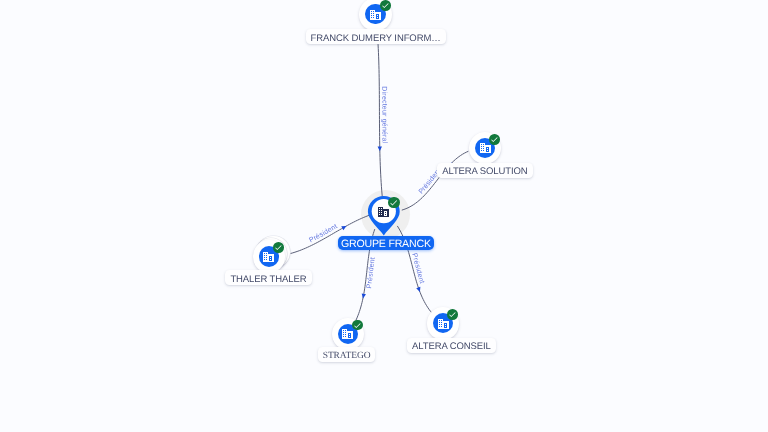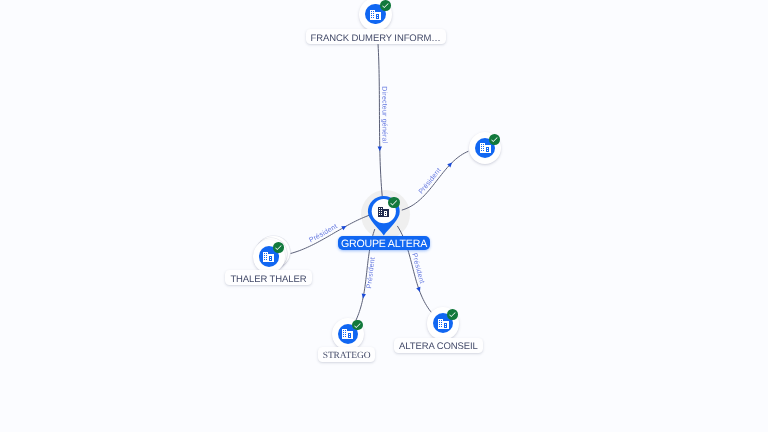--- a/index.html
+++ b/index.html
@@ -230,18 +230,19 @@
         </div>
         <div class="badge" style="left:447.35px;top:309.2px;width:10.7px;height:10.7px;">
           <svg width="8.667" height="8.667" viewBox="0 0 24 24">
             <path fill="#ffffff" d="M9.0 16.6 4.8 12.4 3.4 13.8 9.0 19.4 21.0 7.4 19.6 6.0z"></path>
           </svg>
         </div>
       </div>
     </div>
   <div id="labels">
       <div class="label" style="top: 29px; left: 305.584px;">FRANCK DUMERY INFORM…</div>
-      <div class="label primary" style="top: 235.8px; left: 337.945px;">GROUPE ALTERA</div>
+      <div class="label" style="top: 162.7px; left: 437.181px;">ALTERA SOLUTION</div>
+      <div class="label primary" style="top: 235.8px; left: 337.945px;">GROUPE FRANCK</div>
       <div class="label" style="top: 270.2px; left: 225.387px;">THALER THALER</div>
       <div class="label" style="top: 347.3px; left: 317.725px; font-family: Liberation Serif, serif;">STRATEGO</div>
-      <div class="label" style="top: 337.8px; left: 394px;">ALTERA CONSEIL</div>
+      <div class="label" style="top: 337.8px; left: 407px;">ALTERA CONSEIL</div>
     </div>
 </div>
 
 </body></html>

